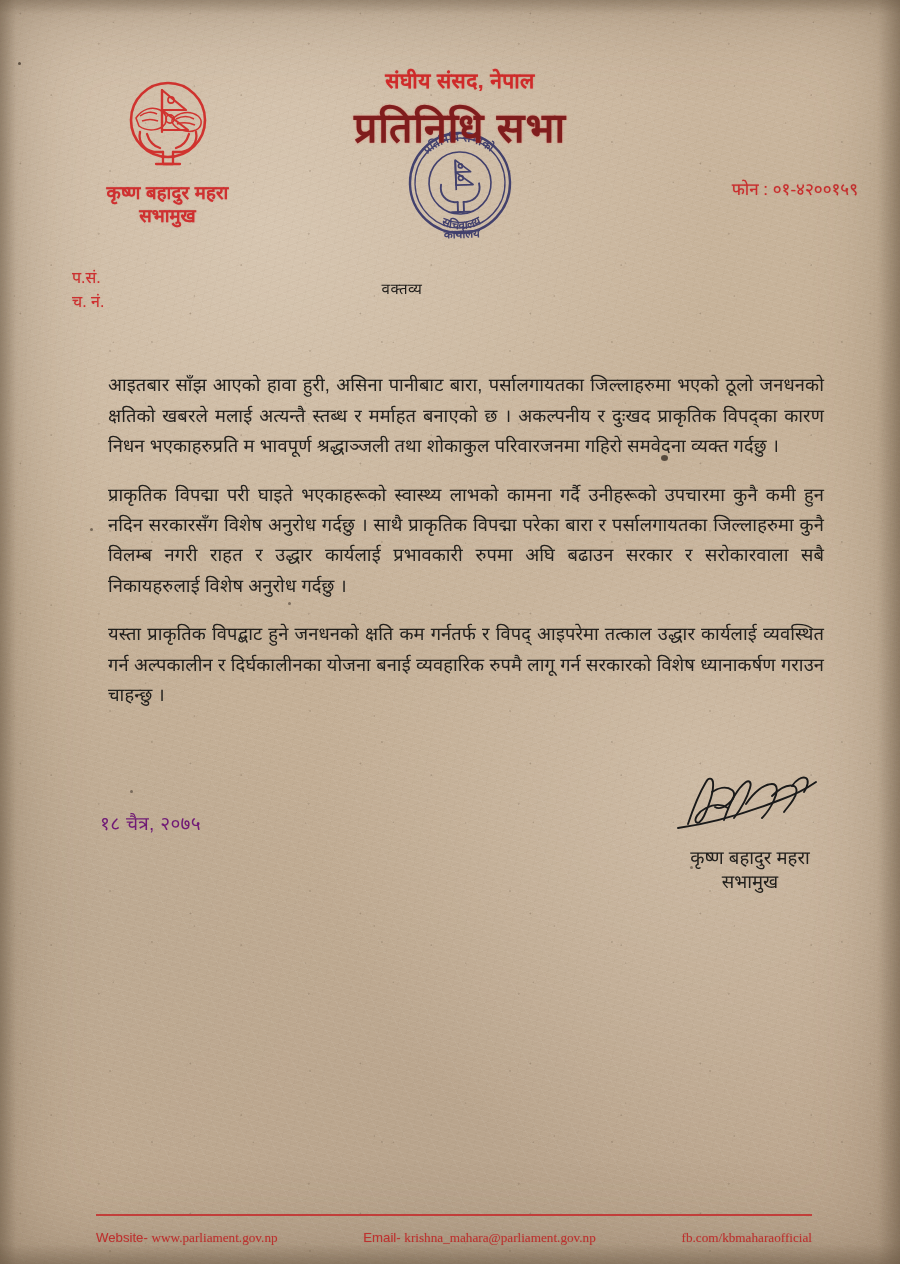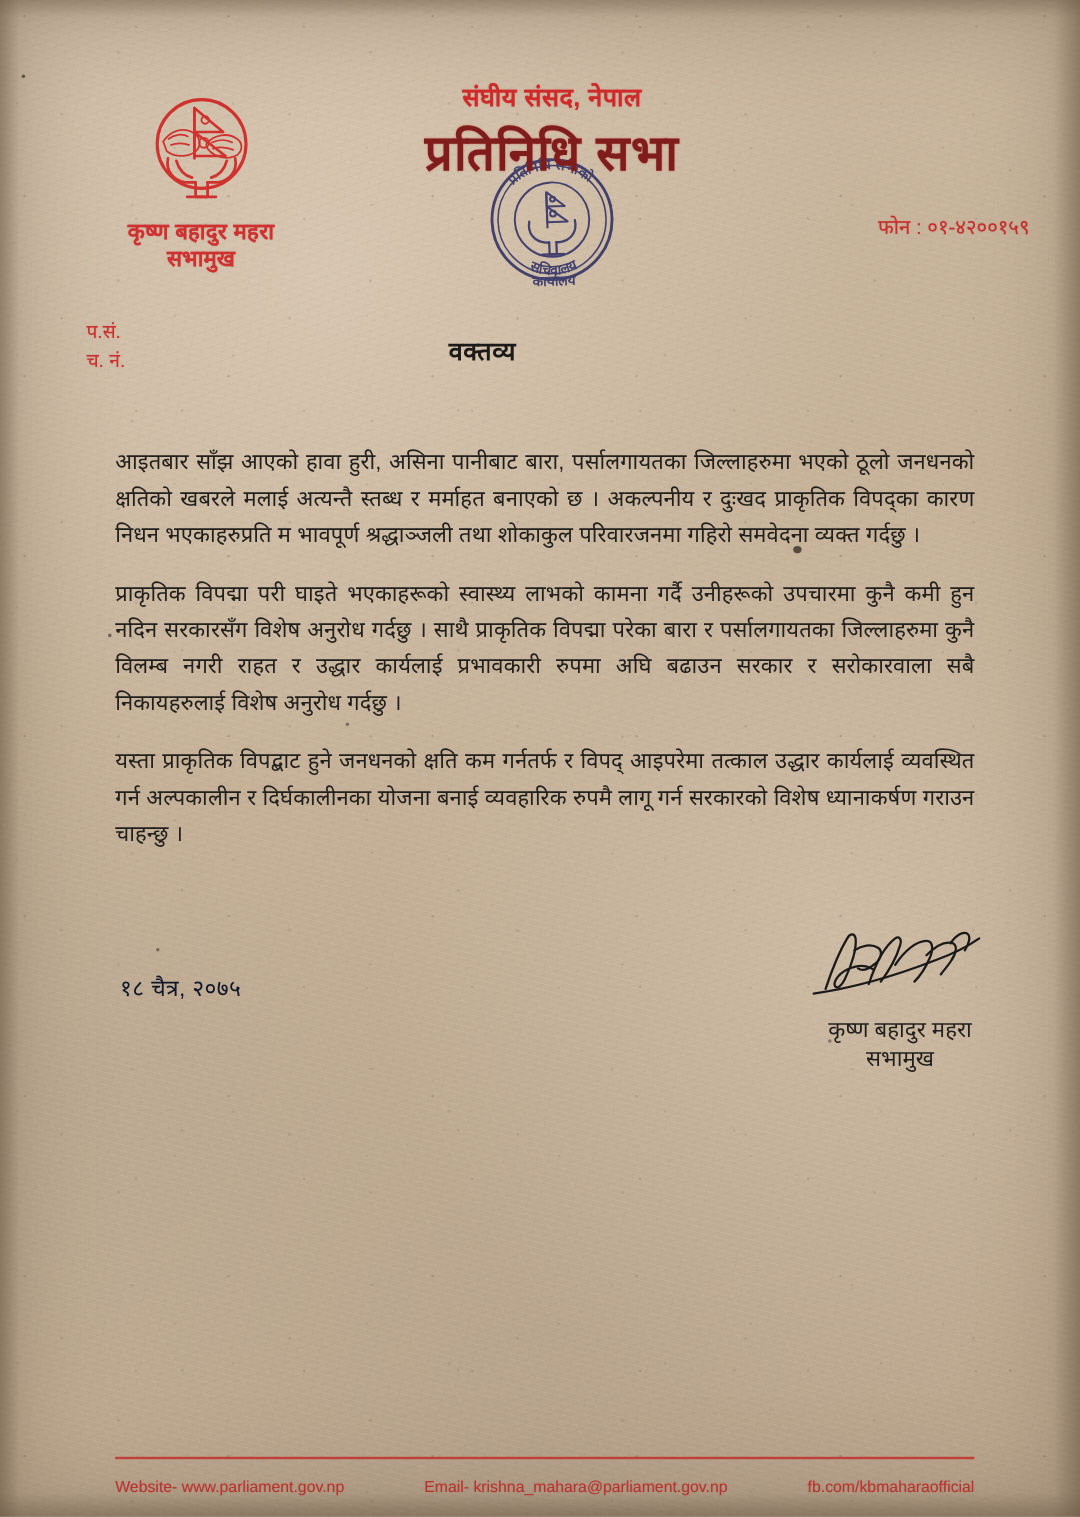--- a/index.html
+++ b/index.html
@@ -155,47 +155,47 @@
     font-weight: normal;
     line-height: 1.52;
     text-shadow: 0 0 1px rgba(190,50,50,0.4);
   }
   .doc-title {
     position: absolute;
     left: 0; top: 278px;
     width: 804px;
     text-align: center;
     color: #1c1a18;
-    font-size: 21px;
-    font-weight: bold;
+    font-size: 15px;
+    font-weight: normal;
     letter-spacing: 0.5px;
   }
 
   
   .body-text {
     position: absolute;
-    left: 96px; top: 352px;
+    left: 108px; top: 352px;
     width: 716px;
   }
   .para {
     color: #22201d;
     font-size: 18.3px;
     line-height: 1.66;
     text-align: justify;
     text-justify: inter-word;
     margin-bottom: 18px;
     letter-spacing: 0.1px;
   }
   .para:last-child { margin-bottom: 0; }
 
   
   .date-block {
     position: absolute;
     left: 100px; top: 810px;
-    color: #0f172a;
+    color: #701a75;
     font-size: 19px;
     letter-spacing: 0.3px;
   }
   .sign-block {
     position: absolute;
     left: 620px; top: 762px;
     width: 260px;
     text-align: center;
   }
   .sign-svg { display: block; margin: 0 auto; }
@@ -227,21 +227,21 @@
     display: flex;
     justify-content: space-between;
     align-items: baseline;
     color: #c9302f;
     font-size: 13.2px;
     font-weight: bold;
     white-space: nowrap;
     text-shadow: 0 0 1px rgba(190,45,45,0.35);
   }
   .footer .lbl { font-weight: normal; }
-  .footer .val { font-weight: normal; }
+  .footer .val { font-weight: normal; font-family: Liberation Serif, serif; }
 
   
   .blemish { position: absolute; border-radius: 50%; background: #3a3026; pointer-events: none; }
 </style>
 </head>
 <body>
 
 <div class="page">
 
   <div class="paper-base"></div>

